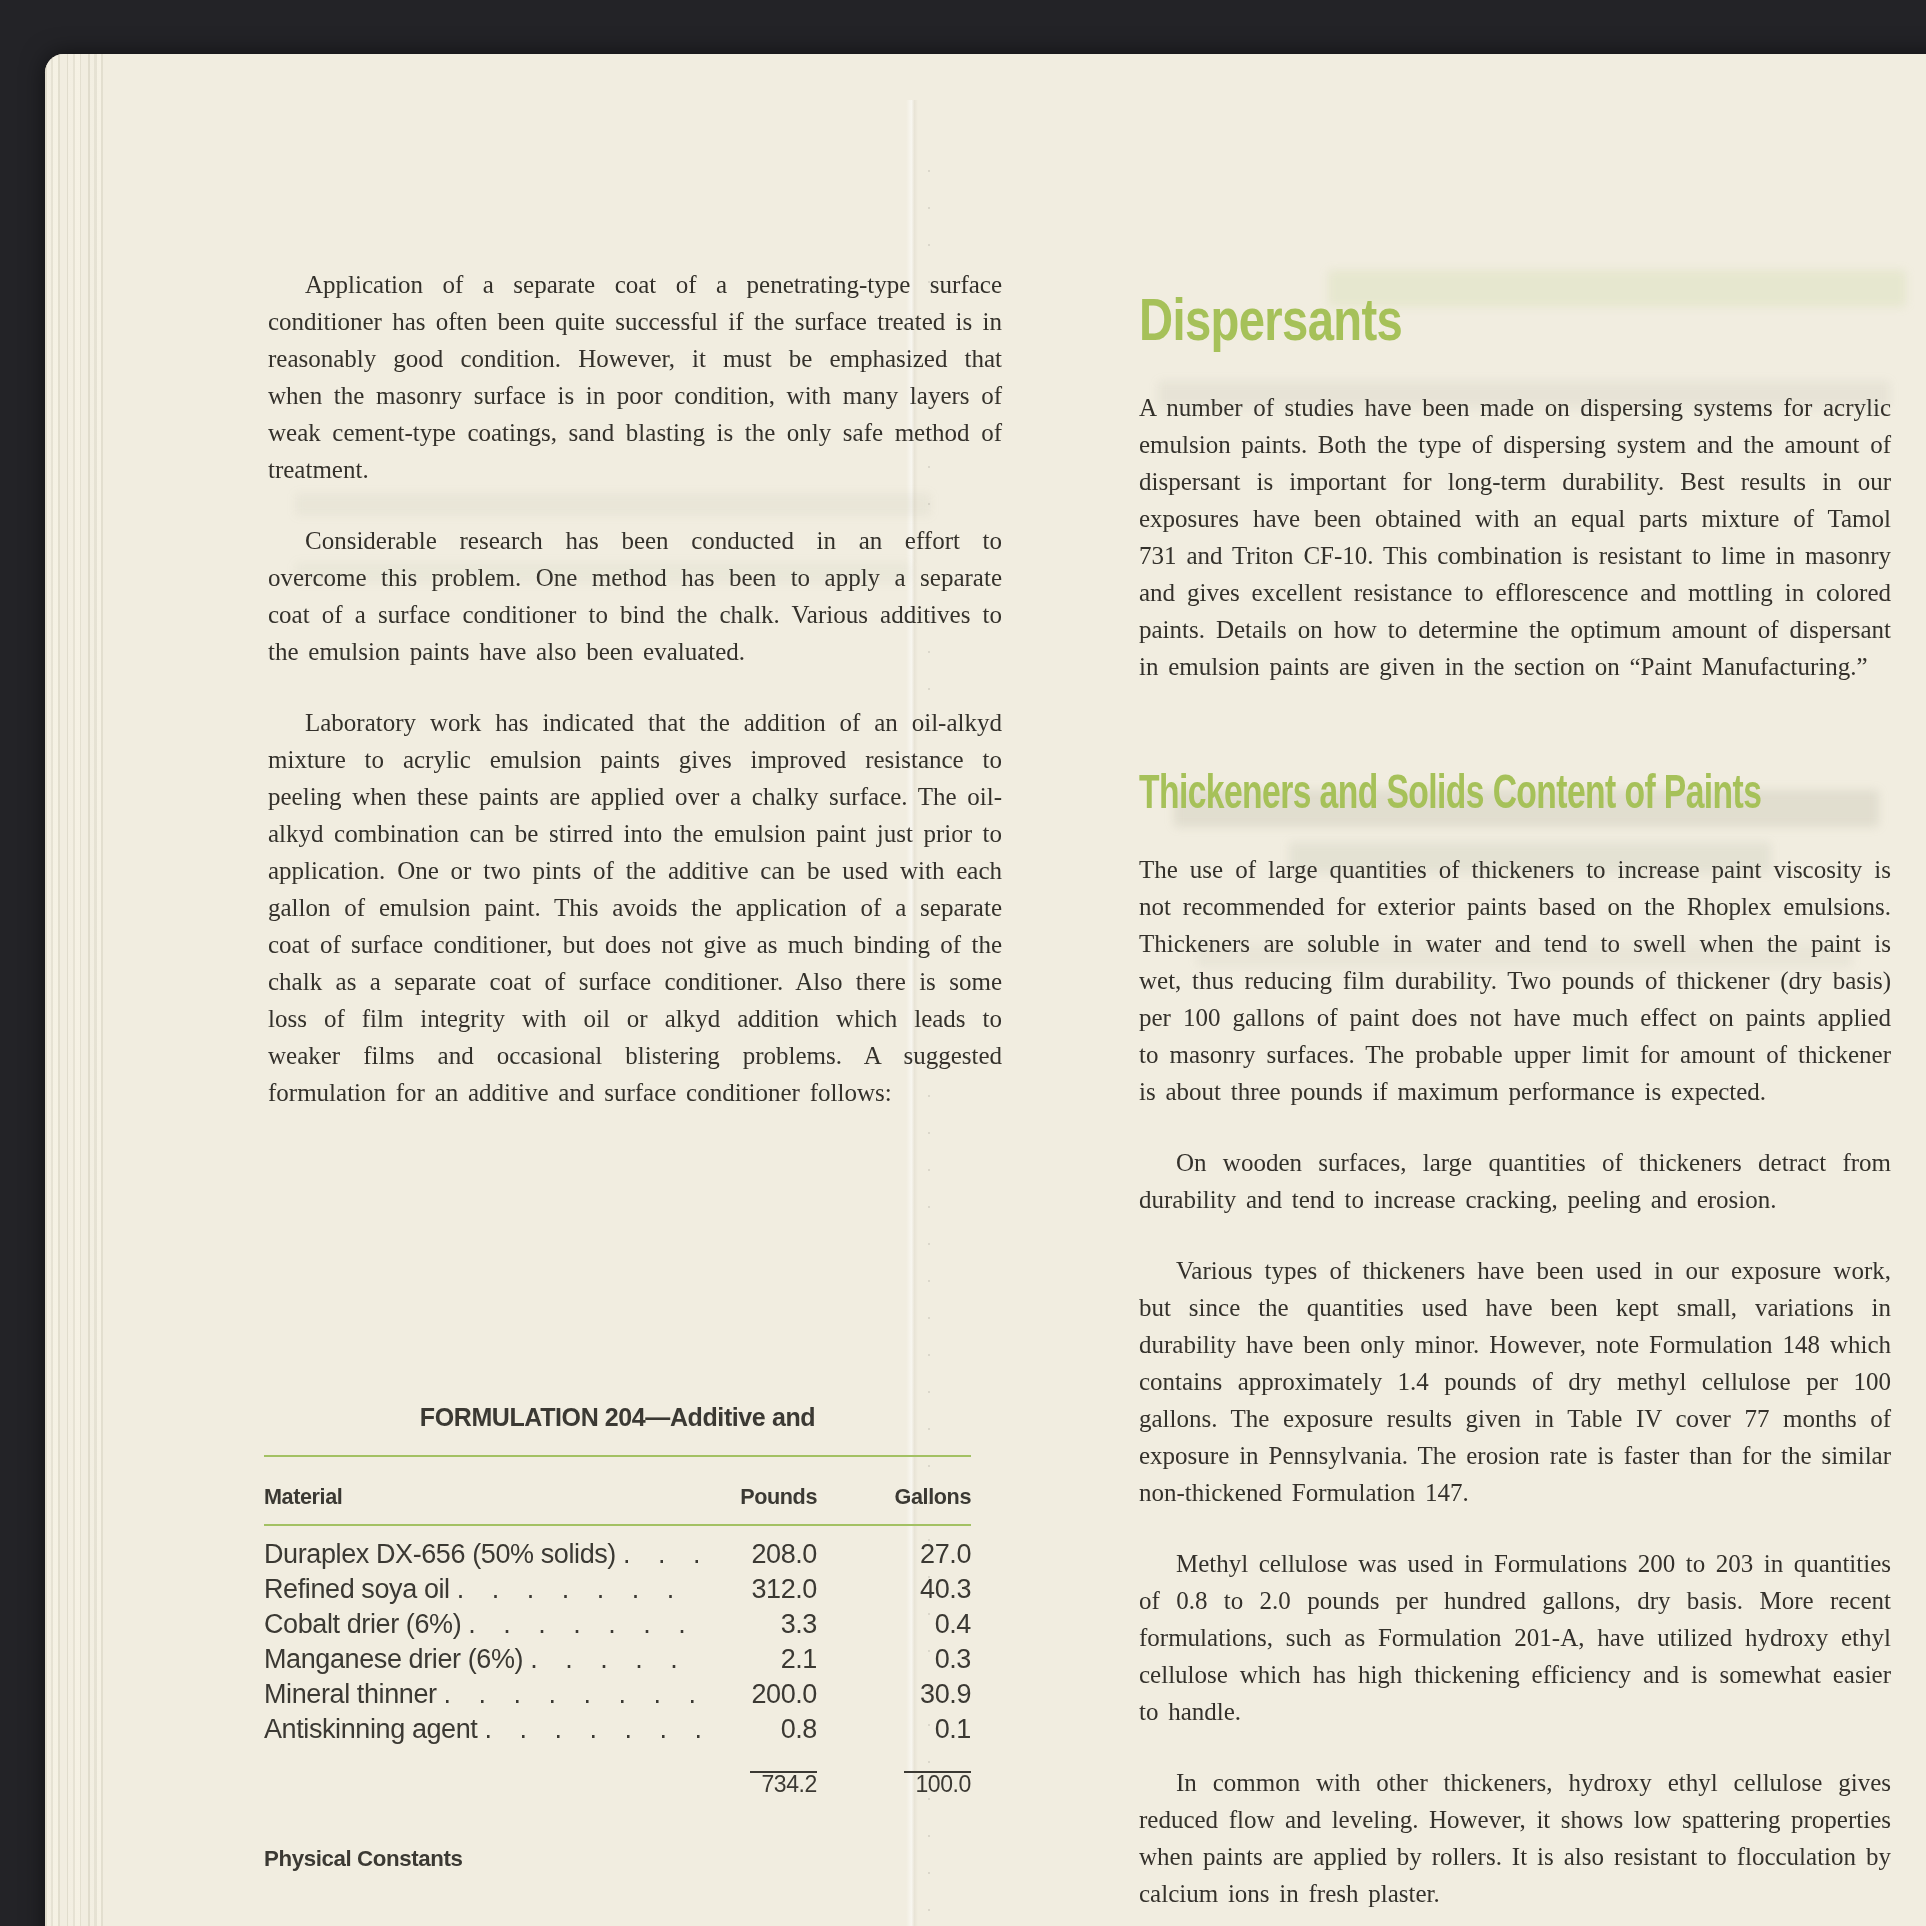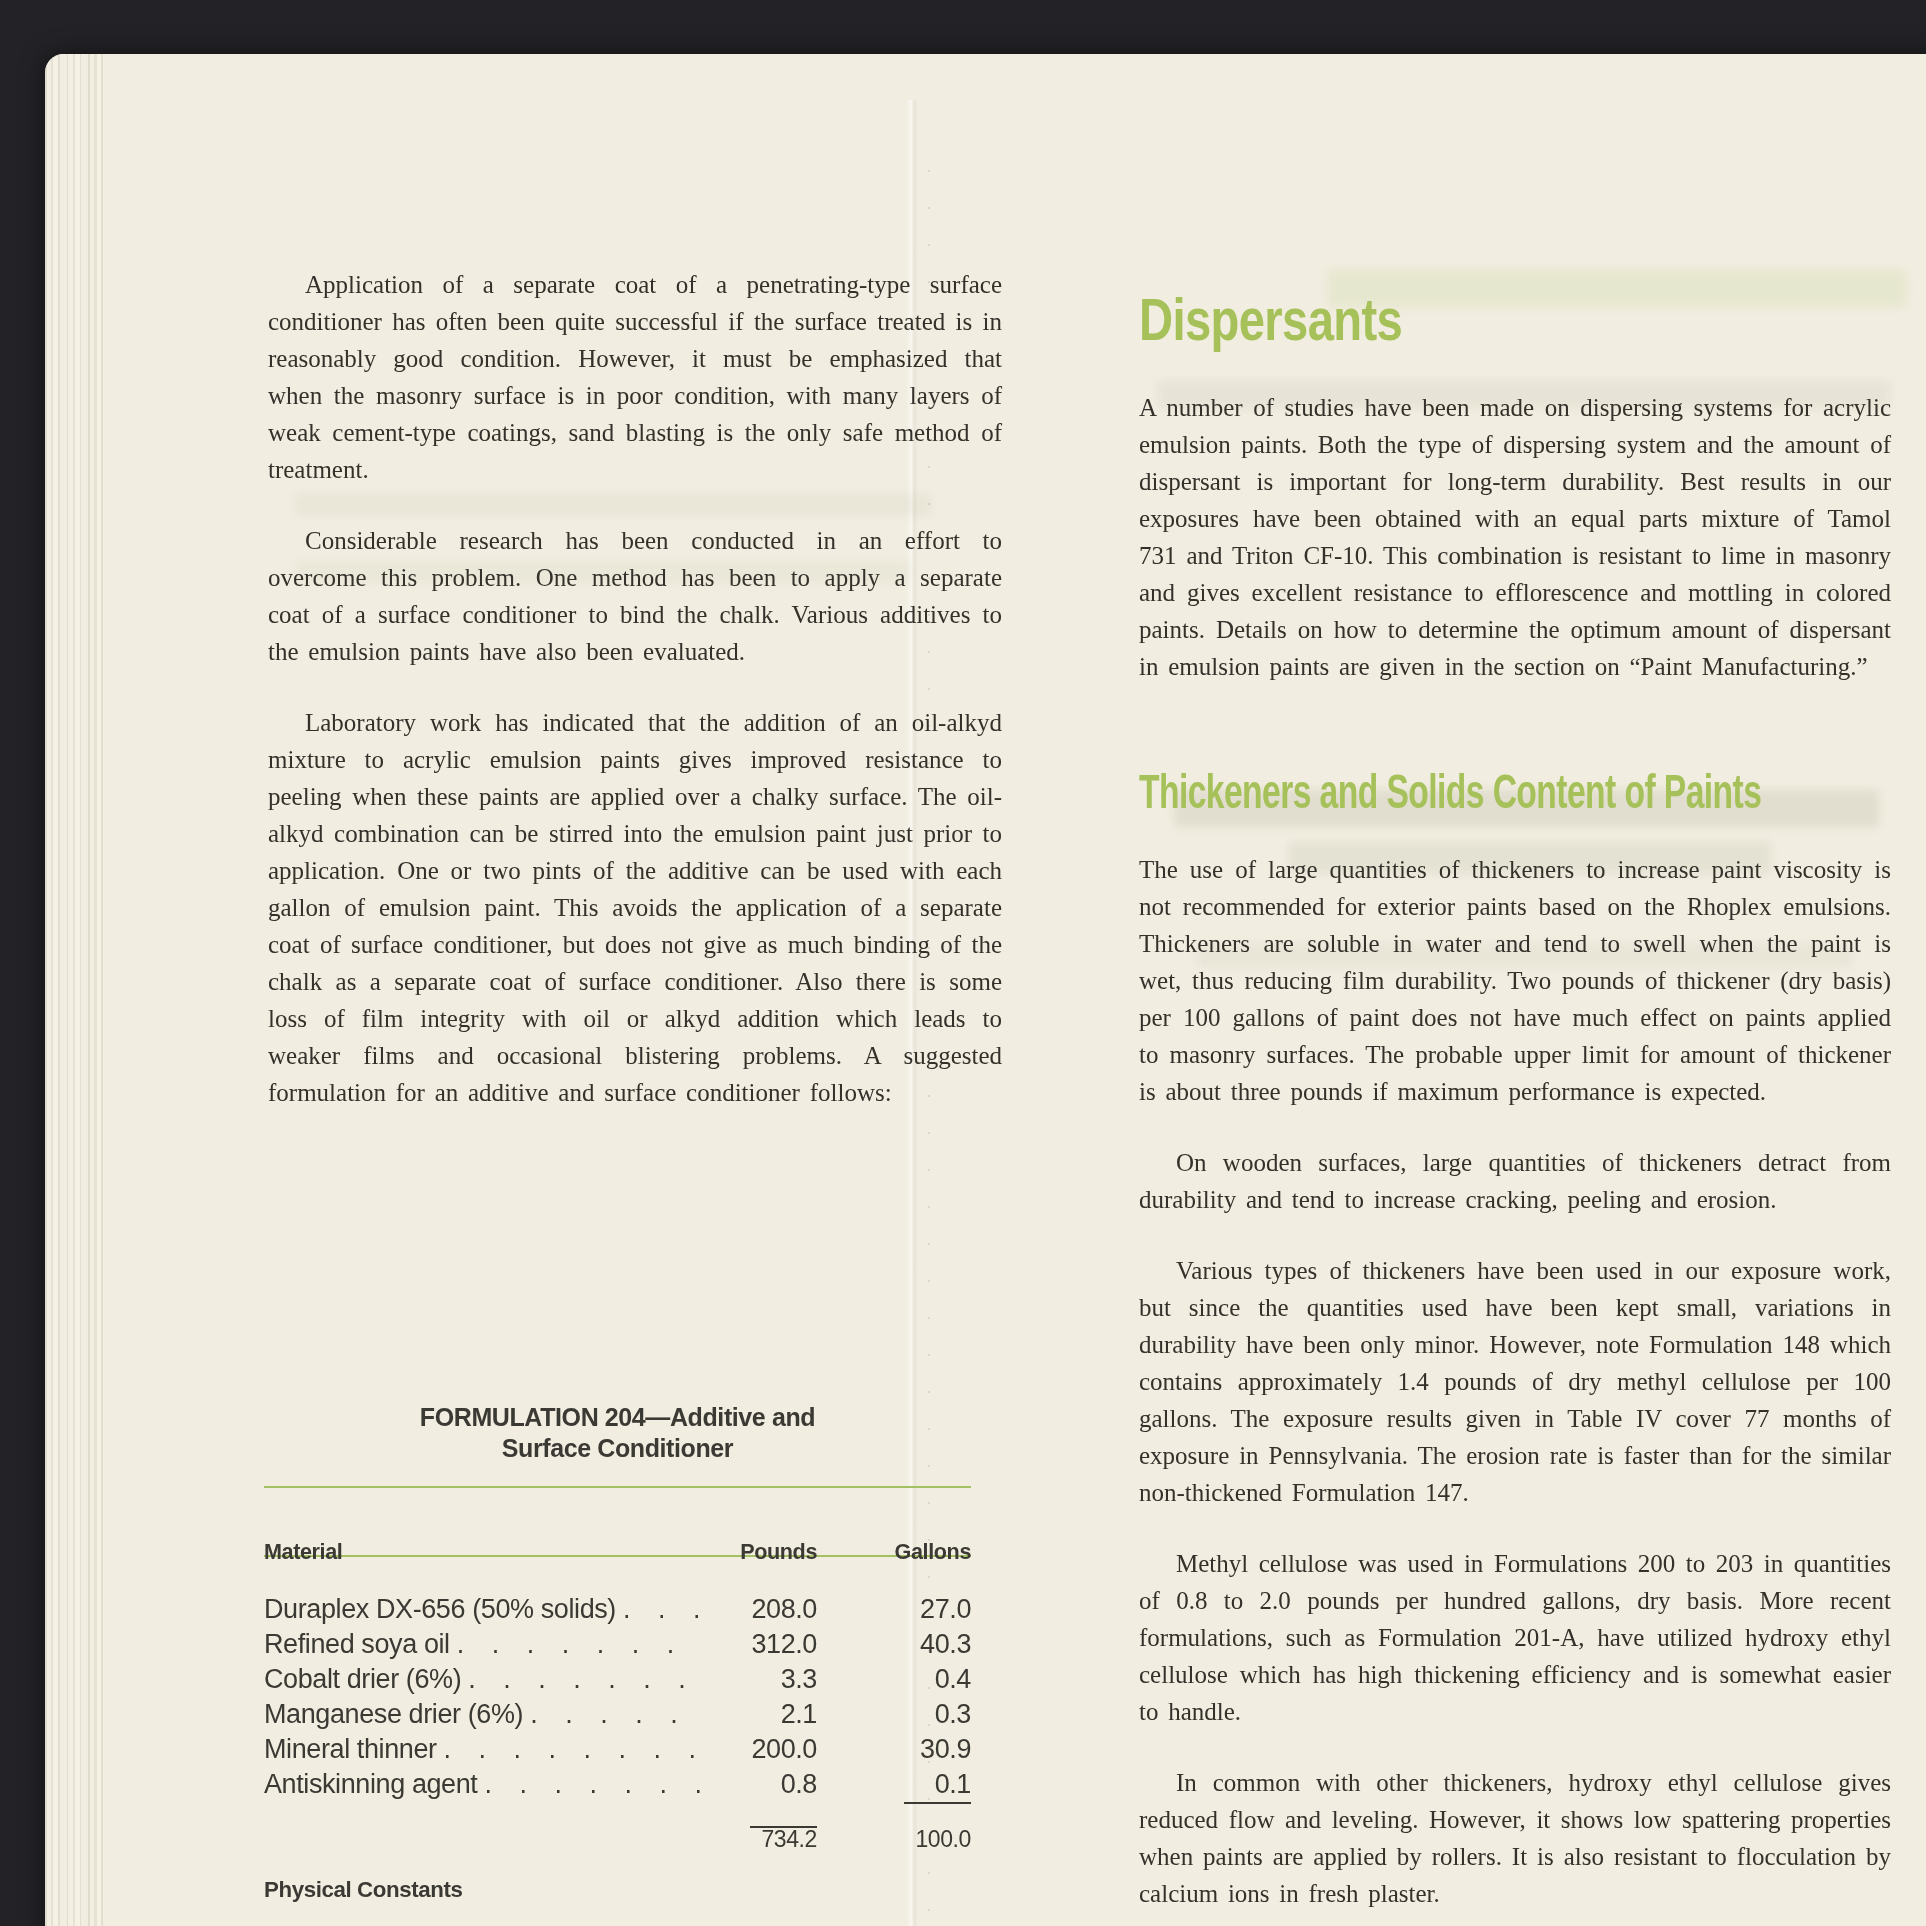--- a/index.html
+++ b/index.html
@@ -59,21 +59,21 @@
   
   .sans{font-family:"Liberation Sans",sans-serif;color:#3b3933;letter-spacing:-0.4px;}
   #ftable{position:absolute;left:264px;top:1402px;width:707px;}
   .t-title{font-weight:700;font-size:25px;line-height:31px;text-align:center;margin-bottom:22.3px;}
   .grule{height:1.9px;background:#a3c163;}
   .thead{display:flex;align-items:baseline;height:40px;font-weight:700;font-size:21.6px;padding-top:27px;}
   .trow{display:flex;align-items:baseline;height:35px;font-size:27px;}
   .mat{white-space:nowrap;}
   .dots{flex:1;overflow:hidden;white-space:nowrap;margin:0 9.2px 0 7px;letter-spacing:10px;}
   .dots::after{content:". . . . . . . . . . . . . . . . . . . . . . . . . . . . . . . . . . . .";}
-  .lb{width:108px;text-align:right;margin-top:24px;}
+  .lb{width:108px;text-align:right;}
   .gal{width:154px;text-align:right;}
   .tot-rules{display:flex;margin-top:17.7px;height:3.9px;}
   .oline{display:inline-block;width:67px;border-top:2.7px solid #3b3933;}
   .tot-row{display:flex;align-items:baseline;height:42px;font-size:23px;}
   .spacer{flex:1;}
   
   .pc-head{font-weight:700;font-size:22.3px;margin:33px 0 10.8px;}
 </style>
 </head>
 <body>
@@ -95,21 +95,20 @@
 
 <div id="left-col" class="col">
   <p class="para">Application of a separate coat of a penetrating-type surface conditioner has often been quite successful if the surface treated is in reasonably good condition. However, it must be emphasized that when the masonry surface is in poor condition, with many layers of weak cement-type coatings, sand blasting is the only safe method of treatment.</p>
   <p class="para">Considerable research has been conducted in an effort to overcome this problem. One method has been to apply a separate coat of a surface conditioner to bind the chalk. Various additives to the emulsion paints have also been evaluated.</p>
   <p class="para">Laboratory work has indicated that the addition of an oil-alkyd mixture to acrylic emulsion paints gives improved resistance to peeling when these paints are applied over a chalky surface. The oil-alkyd combination can be stirred into the emulsion paint just prior to application. One or two pints of the additive can be used with each gallon of emulsion paint. This avoids the application of a separate coat of surface conditioner, but does not give as much binding of the chalk as a separate coat of surface conditioner. Also there is some loss of film integrity with oil or alkyd addition which leads to weaker films and occasional blistering problems. A suggested formulation for an additive and surface conditioner follows:</p>
 </div>
 
 <div id="ftable" class="sans">
   <div class="t-title">
     <div>FORMULATION 204—Additive and</div>
-    <div>Surface Conditioner</div>
   </div>
   <div class="grule"></div>
   <div class="thead">
     <span class="mat">Material</span>
     <span class="spacer"></span>
     <span class="lb">Pounds</span>
     <span class="gal">Gallons</span>
   </div>
   <div class="grule"></div>
   <div style="height:13px;"></div>

